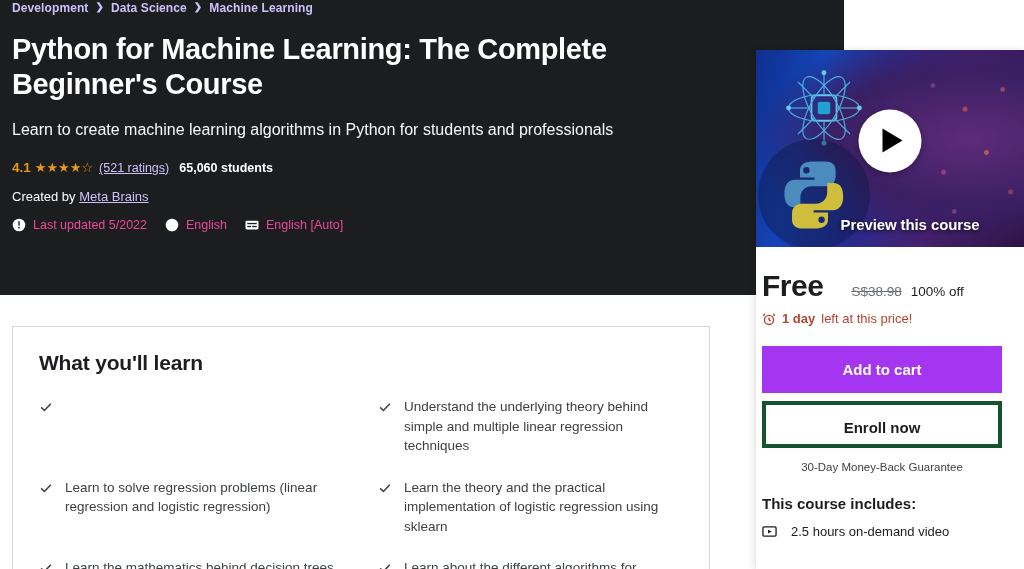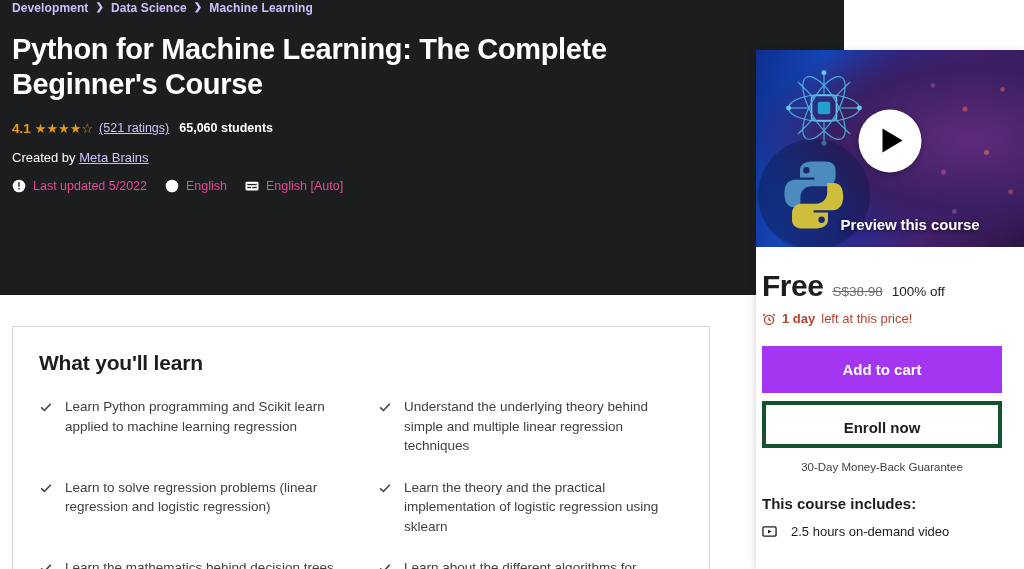--- a/index.html
+++ b/index.html
@@ -165,21 +165,21 @@
     text-align: center;
     color: #fff; font-size: 15px; font-weight: 700;
     text-shadow: 0 1px 4px rgba(0,0,0,.7);
     letter-spacing: -.1px;
     padding-left: 40px;
   }
 
   .sb-body { padding: 22px 22px 16px 6px; }
   .price-row { display: flex; align-items: baseline; gap: 9px; }
   .price-now { font-size: 30px; font-weight: 700; color: #1c1d1f; letter-spacing: -.5px; }
-  .price-old { font-size: 13.5px; color: #6a6f73; text-decoration: line-through; }
+  .price-old { font-size: 13.5px; color: #6a6f73; text-decoration: line-through; margin-left: 19px; }
   .price-off { font-size: 13.5px; color: #1c1d1f; }
   .deadline {
     margin-top: 8px;
     color: #b4432f; font-size: 13px;
     display: flex; align-items: center; gap: 6px;
   }
   .deadline b { font-weight: 700; }
   .deadline svg { width: 14px; height: 14px; stroke: #b4432f; fill: none; stroke-width: 1.6; }
 
   .btn {
@@ -217,20 +217,21 @@
       <div class="breadcrumb">
         <a class="crumb" href="#">Development</a>
         <span class="crumb-sep">❯</span>
         <a class="crumb" href="#">Data Science</a>
         <span class="crumb-sep">❯</span>
         <a class="crumb" href="#">Machine Learning</a>
       </div>
 
       <h1 class="course-title">Python for Machine Learning: The Complete Beginner's Course</h1>
 
+      <p class="course-headline">Learn to create machine learning algorithms in Python for students and professionals</p>
 
       <div class="rating-row">
         <span class="rating-num">4.1</span>
         <span class="stars">
           <span>★</span>
           <span>★</span>
           <span>★</span>
           <span>★</span>
           <span class="star-empty">☆</span>
         </span>
@@ -282,21 +283,20 @@
     </div>
   </div>
 
   <div class="learn-box">
     <div class="learn-title">What you'll learn</div>
     <div class="learn-grid">
       <div class="learn-item">
         <span class="check"><svg viewBox="0 0 16 16">
               <polyline points="2.5,8.5 6.2,12 13.5,4.2"></polyline>
             </svg></span>
-        <span class="learn-text">Learn Python programming and Scikit learn applied to machine learning regression</span>
       </div>
       <div class="learn-item">
         <span class="check"><svg viewBox="0 0 16 16">
               <polyline points="2.5,8.5 6.2,12 13.5,4.2"></polyline>
             </svg></span>
         <span class="learn-text">Understand the underlying theory behind simple and multiple linear regression techniques</span>
       </div>
       <div class="learn-item">
         <span class="check"><svg viewBox="0 0 16 16">
               <polyline points="2.5,8.5 6.2,12 13.5,4.2"></polyline>

